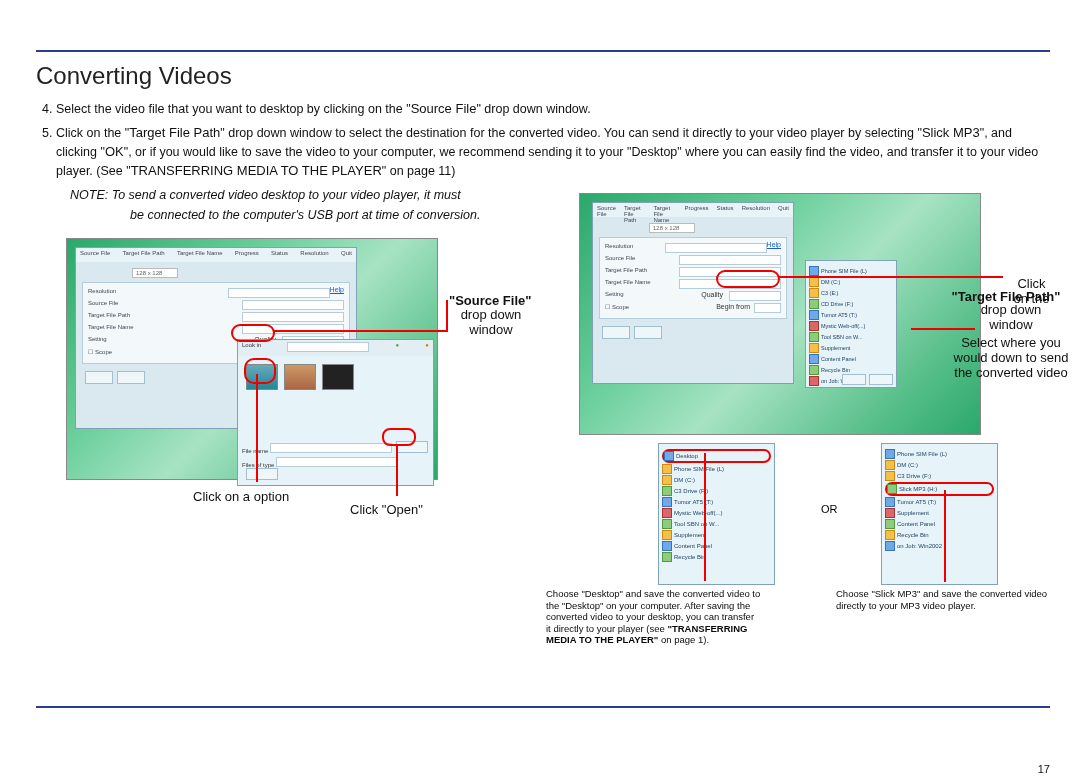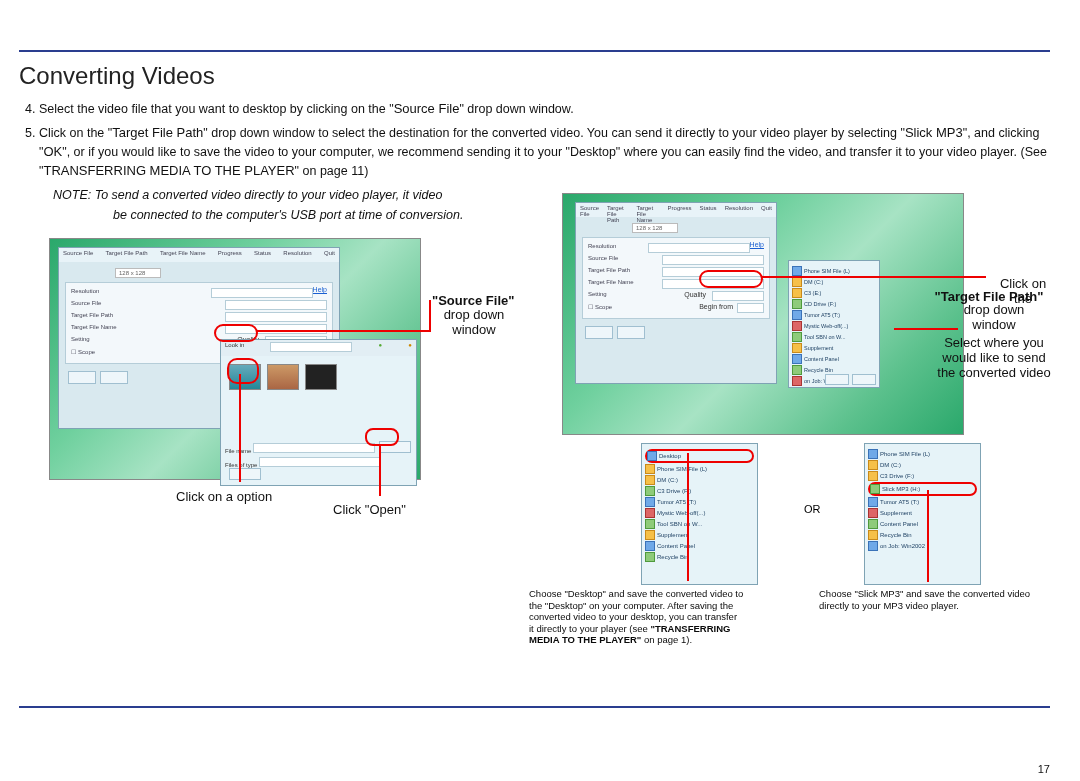--- a/index.html
+++ b/index.html
@@ -6,21 +6,21 @@
     margin: 0;
     padding: 0;
     font-family: Arial, Helvetica, sans-serif;
     background: #fff;
     width: 1080px;
     height: 781px;
     position: relative;
     overflow: hidden;
   }
   .page {
-    padding: 30px 30px 10px 19px;
+    padding: 30px 30px 10px 36px;
   }
   .hr-top {
     border: none;
     border-top: 2px solid #2a3d8f;
     margin: 20px 0 10px 0;
   }
   .hr-bot {
     border: none;
     border-top: 2px solid #2a3d8f;
     margin: 8px 0 5px 0;
@@ -209,21 +209,21 @@
     <li>
       <span>Select the video file that you want to desktop by clicking on the "</span><span class="quoted">Source File</span><span>" drop down window.</span>
     </li>
     <li>
       <span>Click on the "</span><span class="quoted">Target File Path</span><span>" drop down window to select the destination for the converted video.  You can send it directly to your video player by selecting "</span><span class="quoted">Slick MP3</span><span>",  and clicking "</span><span class="quoted">OK</span><span>", or if you would like to save the video to your computer, we recommend sending it to your "Desktop" where you can easily find the video, and transfer it to your video player.  (See "</span><span class="quoted">TRANSFERRING MEDIA TO THE PLAYER</span><span>" on page 11)</span>
     </li>
   </ol>
 
   <div class="note-line">
     <span class="note-label" style="font-style:italic;">NOTE:</span>
-    <span>To send a converted video directly to your video player, it video</span>
+    <span>To send a converted video desktop to your video player, it must</span>
   </div>
   <div class="note-line" style="margin-left:94px;">be connected  to the computer's USB port at time of conversion.</div>
 
   <div class="content-area">
 
     <div class="fig-left">
       <div class="conv-win left1">
         <div class="conv-hdr">
           <span>Source File</span>
           <span>Target File Path</span>
@@ -412,21 +412,21 @@
       </div>
     </div>
 
     <div class="redcircle" style="left:680px; top:42px; width:60px; height:14px; border-radius:10px;"></div>
     <div class="redline" style="left:742px; top:48px; width:225px; height:2px;"></div>
     <div class="redline" style="left:875px; top:100px; width:64px; height:2px;"></div>
 
     <div class="callout tf-click">Click on the</div>
     <div class="callout tf-hd">"Target File Path"</div>
     <div class="callout tf-dd">drop down window</div>
-    <div class="callout tf-sel">Select where you would like to send the converted video</div>
+    <div class="callout tf-sel">Select where you would down to send the converted video</div>
 
     <div class="popup left">
       <ul class="folder-ul" id="popup-left">
           <li class="selrow">
             <span class="ico d"></span>
             <span>Desktop</span>
           </li>
           <li>
             <span class="ico f"></span>
             <span>Phone SIM File (L)</span>

